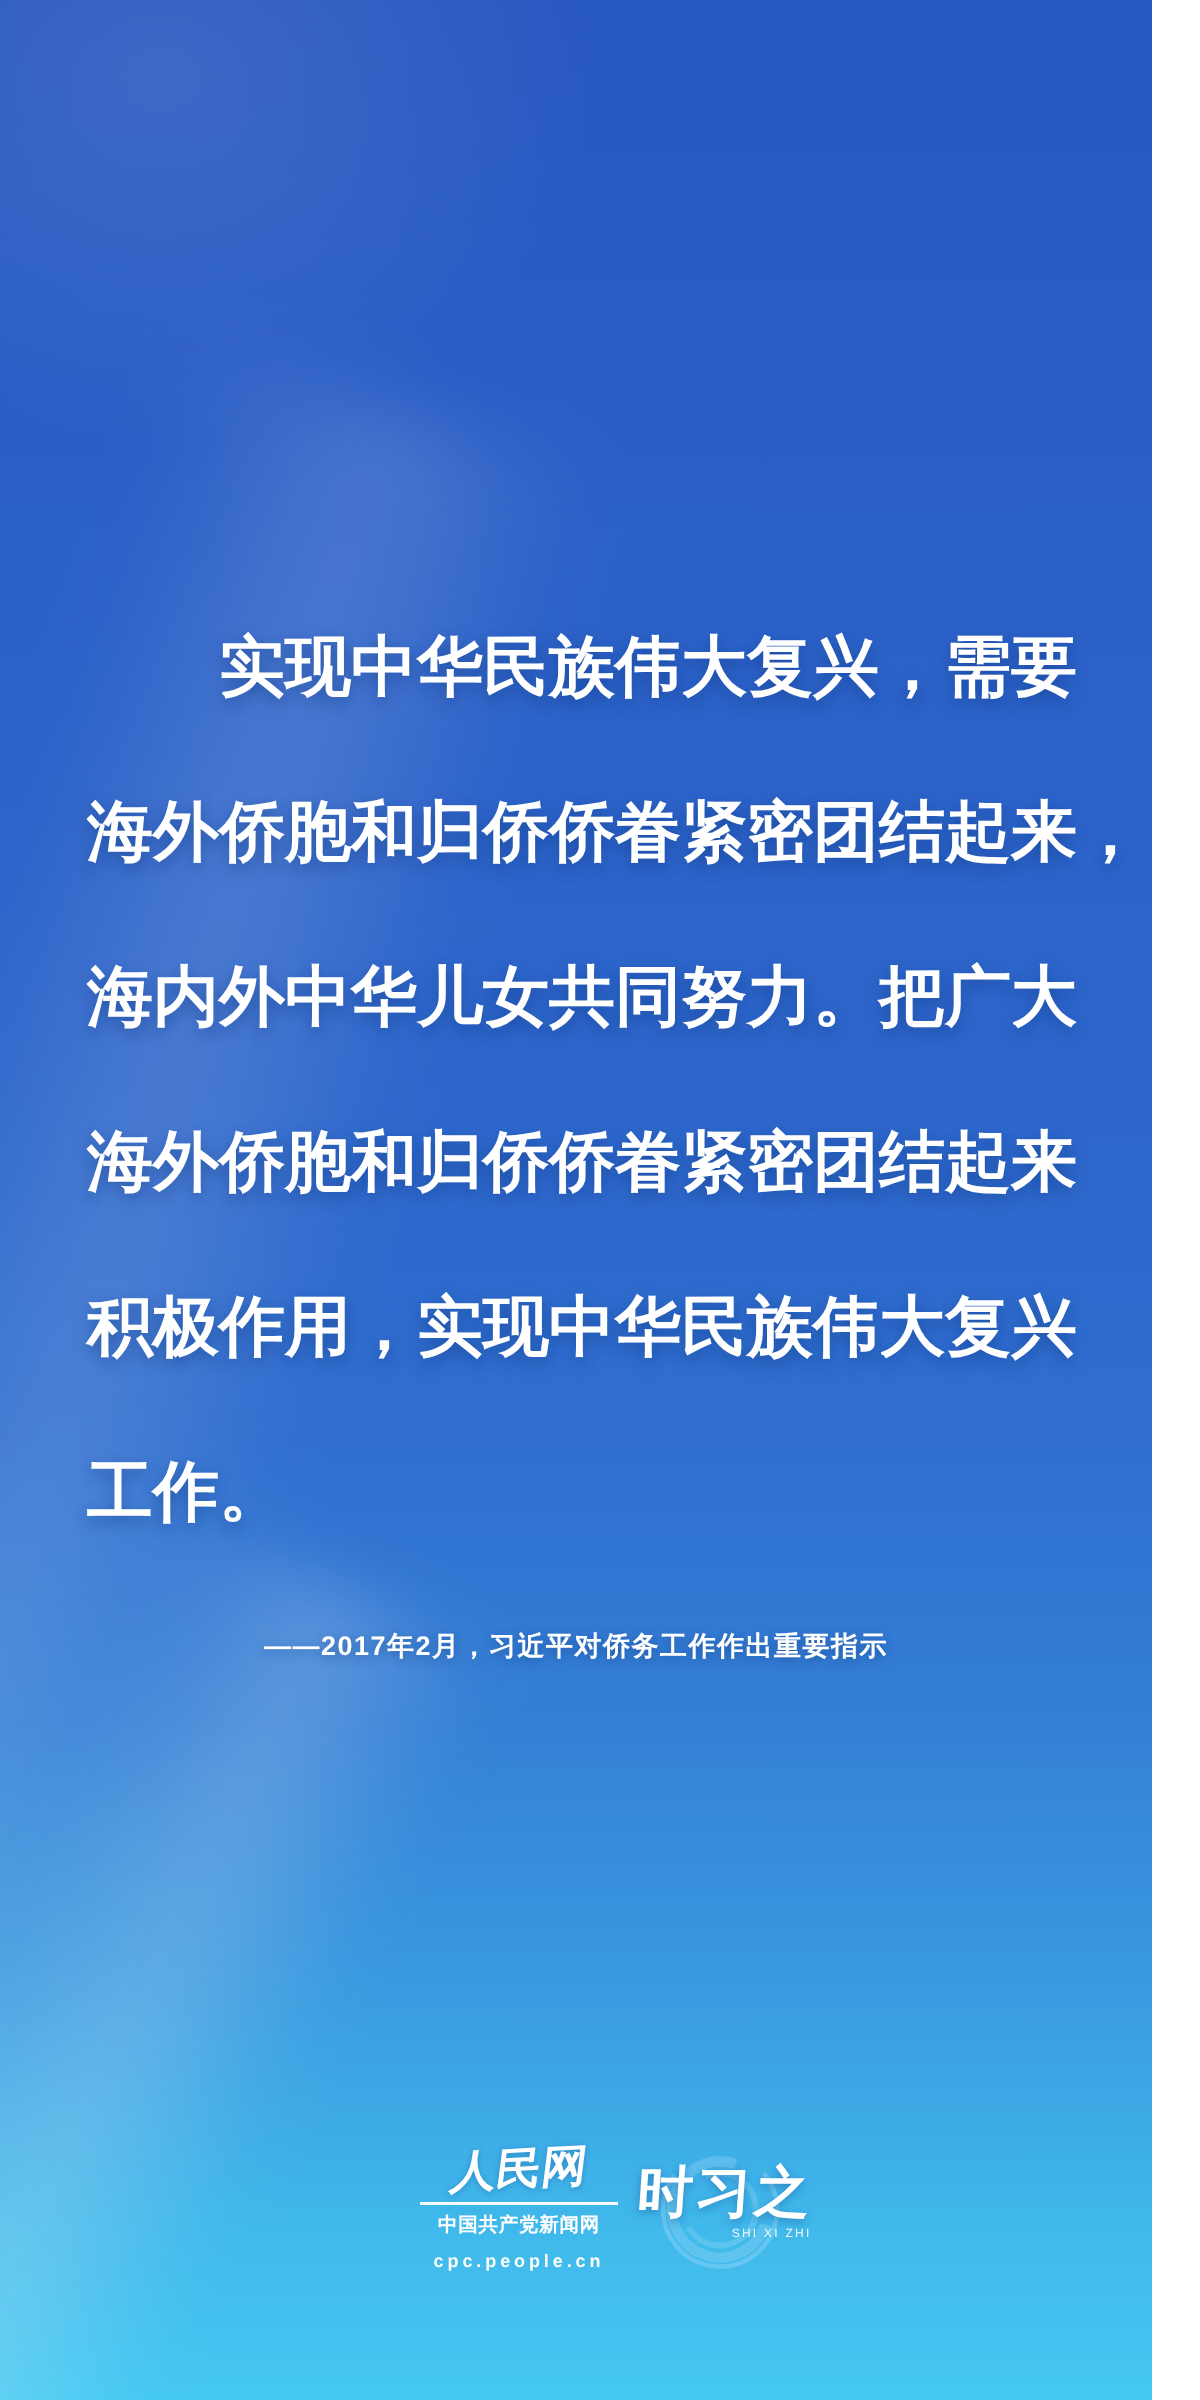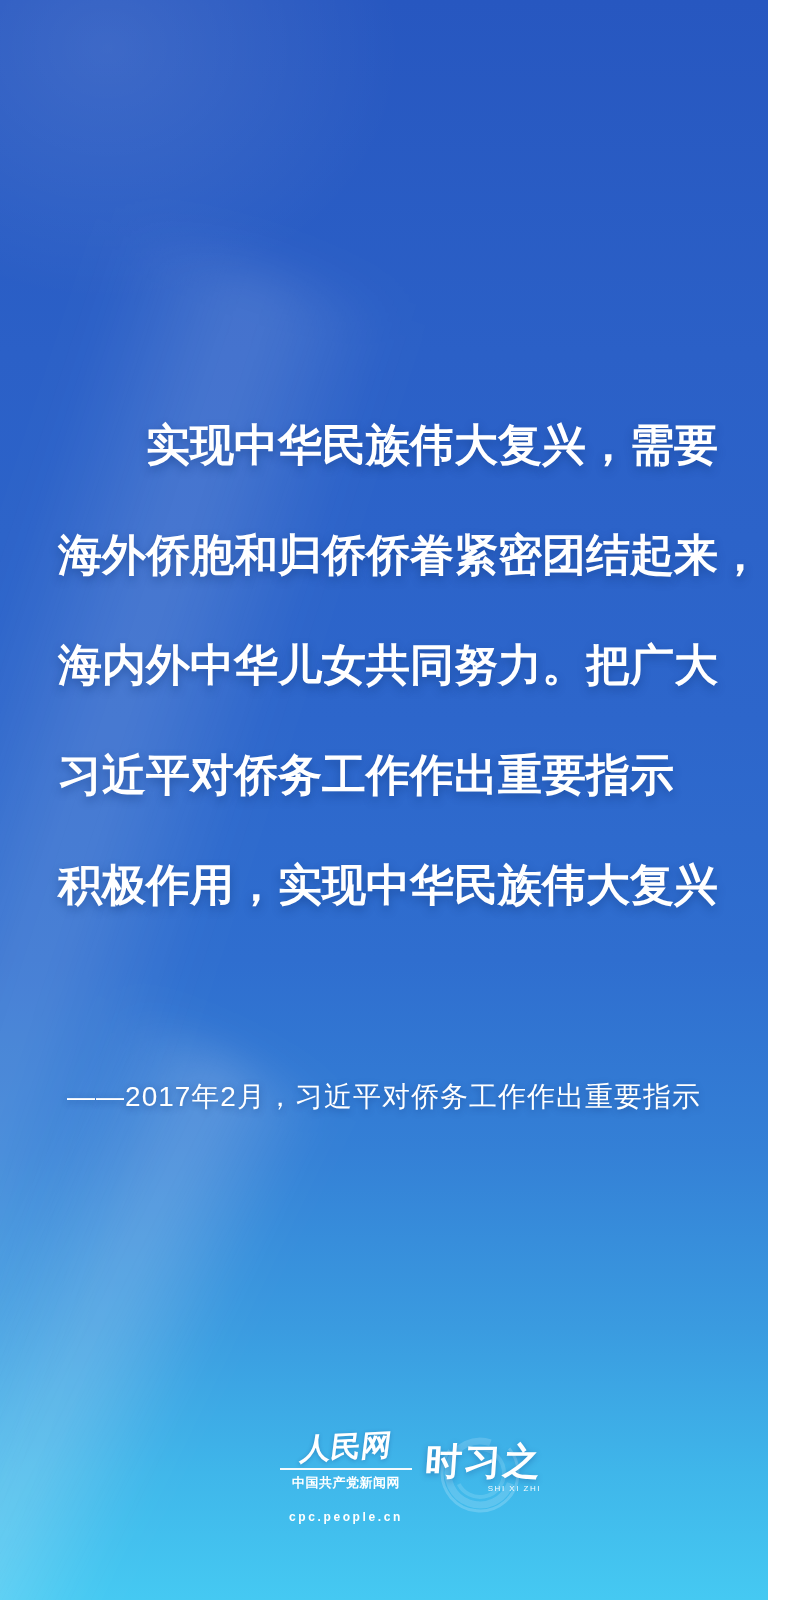--- a/index.html
+++ b/index.html
@@ -57,22 +57,22 @@
     line-height: 110px;
     white-space: nowrap;
     text-shadow: 0 4px 10px rgba(12, 50, 120, 0.45);
   }
   .quote .line.indent { text-indent: 2em; }
   .attribution {
     position: absolute;
     left: 0; right: 0; top: 1080px;
     height: 34px; line-height: 34px;
     text-align: center;
-    font-size: 28px;
-    font-weight: normal;
+    font-size: 18px;
+    font-weight: bold;
     letter-spacing: 1px;
     text-shadow: 0 2px 7px rgba(12, 50, 120, 0.45);
   }
   .footer { position: absolute; left: 0; top: 1424px; width: 800px; height: 90px; }
   .people-logo {
     position: absolute;
     left: 280px; top: 4px;
     width: 132px;
     text-align: center;
   }
@@ -88,21 +88,21 @@
     font-size: 13px;
     font-weight: bold;
     margin-top: 4px;
     white-space: nowrap;
     letter-spacing: 0.5px;
   }
   .pd-domain {
     font-size: 12px;
     font-weight: bold;
     letter-spacing: 2.6px;
-    margin-top: 18px;
+    margin-top: 8px;
     white-space: nowrap;
   }
   .sxz-logo {
     position: absolute;
     left: 425px; top: 8px;
     width: 130px; height: 80px;
   }
   .sxz-swirl { position: absolute; left: 0; top: 0; }
   .sxz-text {
     position: relative;
@@ -129,22 +129,23 @@
 
 <div class="poster">
   <div class="beam-a"></div>
   <div class="beam-b"></div>
   <div class="glow-topleft"></div>
 
   <main class="quote">
     <div class="line indent">实现中华民族伟大复兴，需要</div>
     <div class="line">海外侨胞和归侨侨眷紧密团结起来，</div>
     <div class="line">海内外中华儿女共同努力。把广大</div>
-    <div class="line">习近平对侨务工作作出重要指示</div>
+    <div class="line">海外侨胞和归侨侨眷紧密团结起来</div>
     <div class="line">积极作用，实现中华民族伟大复兴</div>
+    <div class="line">工作。</div>
   </main>
 
   <div class="attribution">——2017年2月，习近平对侨务工作作出重要指示</div>
 
   <footer class="footer">
     <div class="people-logo">
       <div class="pd-script">人民网</div>
       <div class="pd-divider"></div>
       <div class="pd-site">中国共产党新闻网</div>
       <div class="pd-domain">cpc.people.cn</div>

